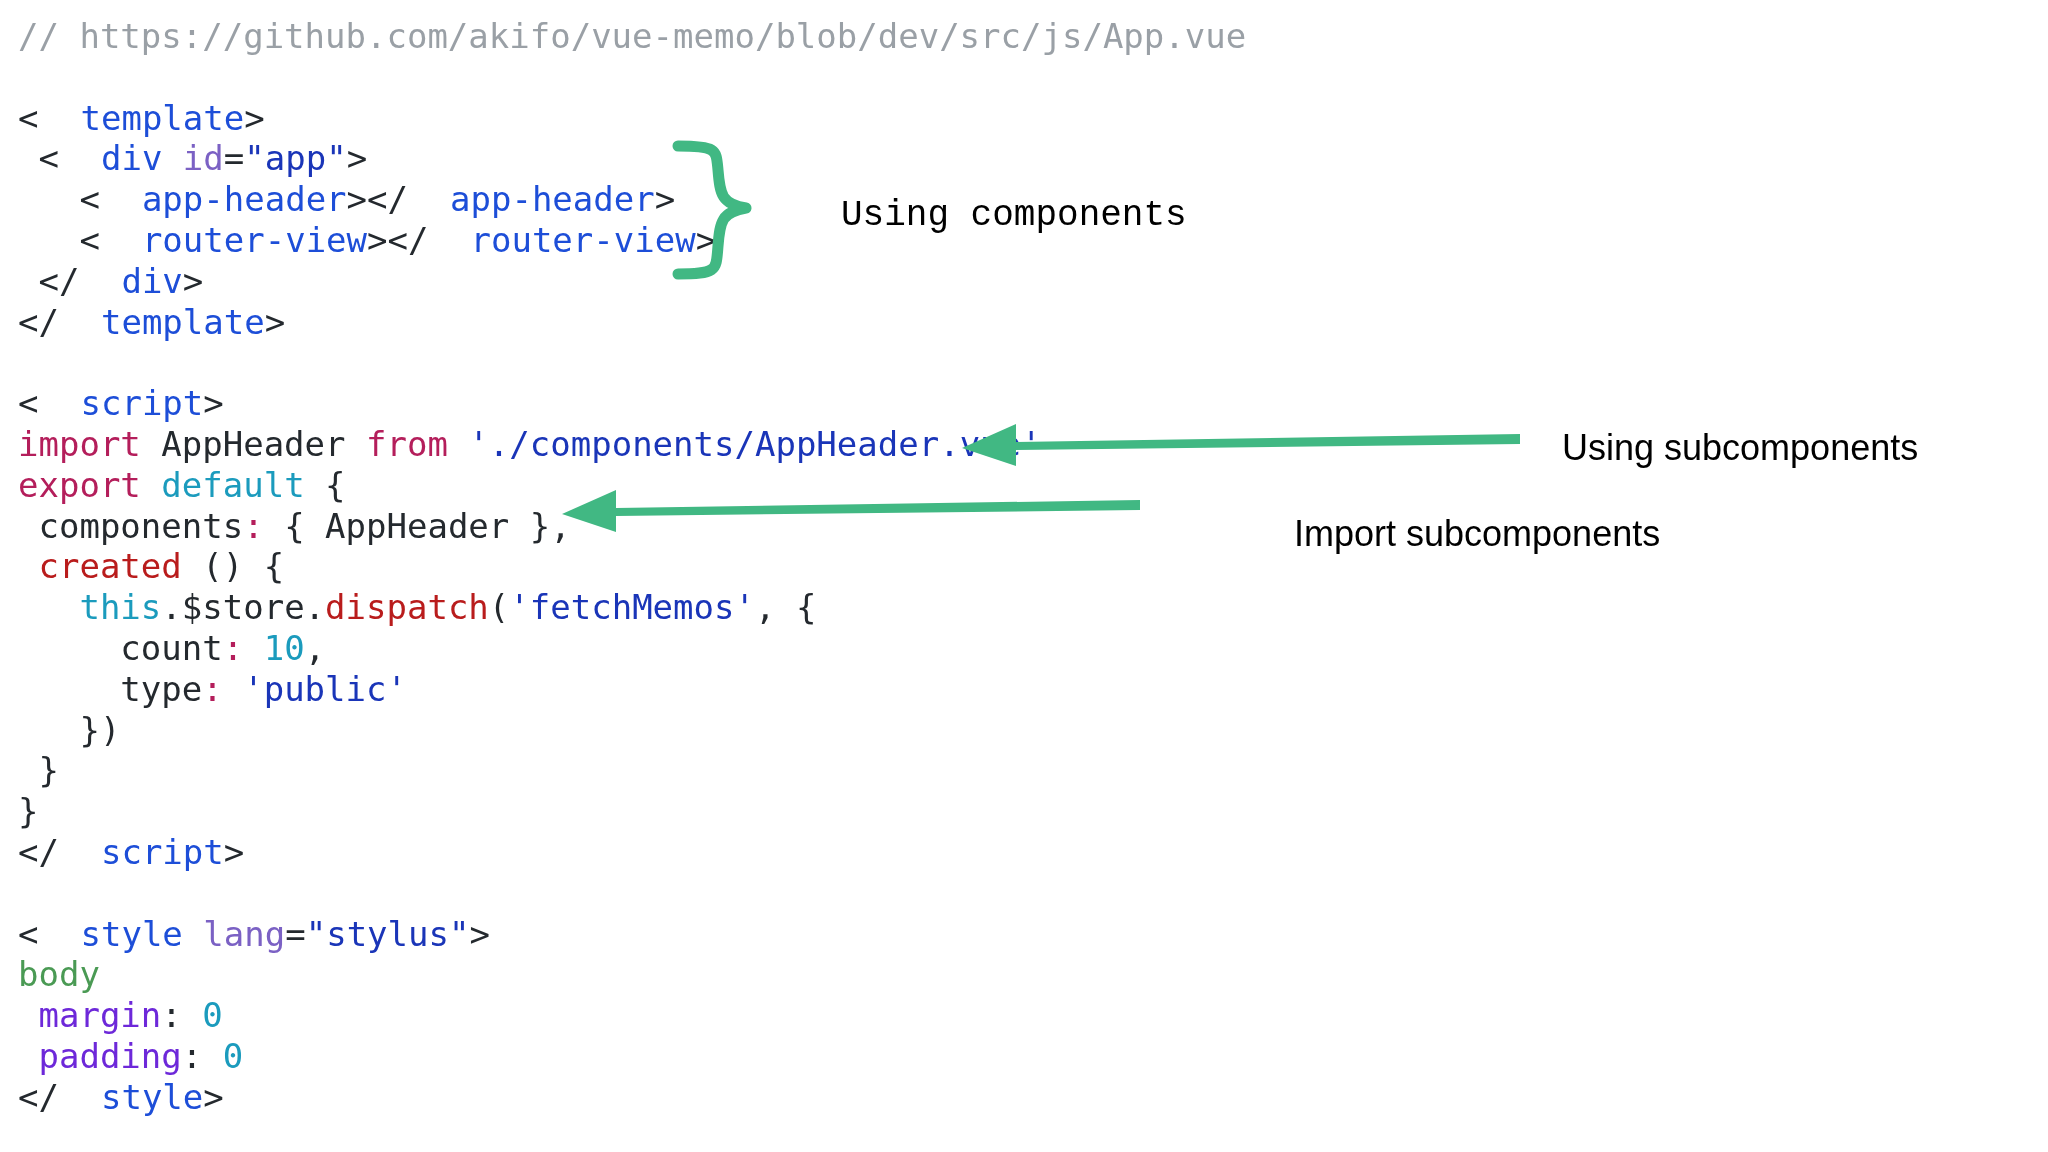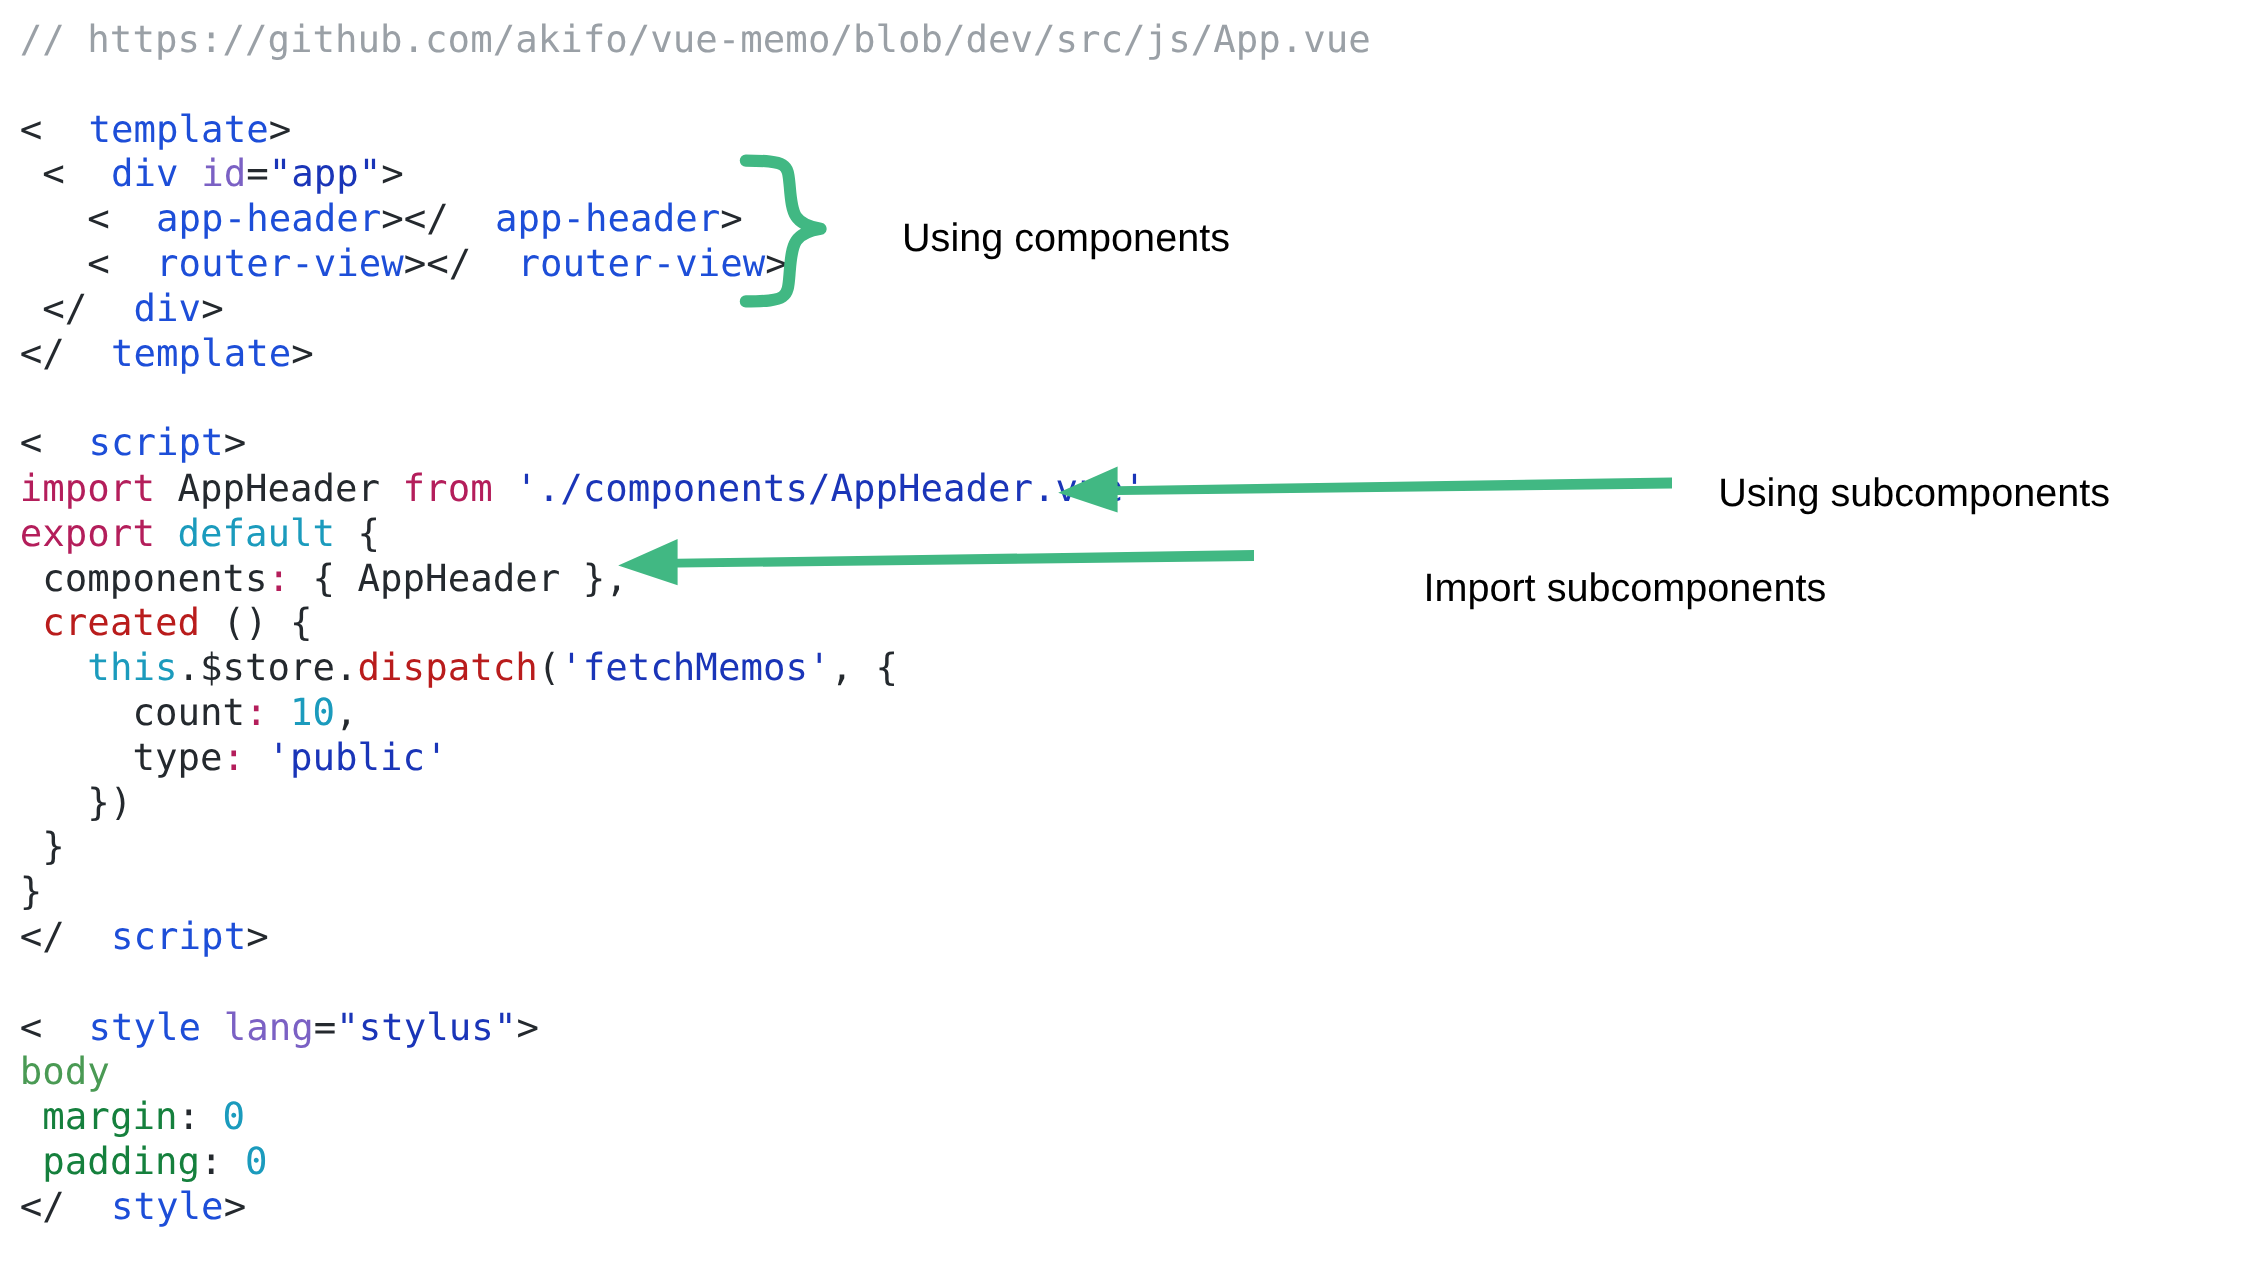--- a/index.html
+++ b/index.html
@@ -47,32 +47,32 @@
   .tok-punct    { color: #24292e; }
   .tok-attr     { color: #7b61c4; }
   .tok-string   { color: #1a35b8; }
   .tok-keyword  { color: #b41e5b; }
   .tok-builtin  { color: #1b9bbd; }
   .tok-func     { color: #b91c1c; text-align: center; }
   .tok-plain    { color: #24292e; }
   .tok-colon    { color: #b41e5b; }
   .tok-number   { color: #1b9bbd; }
   .tok-selector { color: #4a9a54; }
-  .tok-prop     { color: #15803d; }
+  .tok-prop     { color: #6d28d9; }
 
   
   .anno-label {
     position: absolute;
     font-family: "Liberation Sans", sans-serif;
     font-size: 36px;
     line-height: 40px;
     color: #000000;
     white-space: nowrap;
   }
-  #anno-using-components { left: 820px; top: 196px; }
+  #anno-using-components { left: 841px; top: 196px; font-family: Liberation Mono, monospace; }
   #anno-import-sub       { left: 1562px; top: 428px; }
   #anno-export-sub       { left: 1294px; top: 514px; }
 
   .anno-svg {
     position: absolute;
     overflow: visible;
     pointer-events: none;
   }
   #brace-svg  { left: 672px; top: 140px; width: 120px; height: 140px; }
   #arrow1-svg { left: 960px; top: 418px; width: 560px; height: 52px; }

